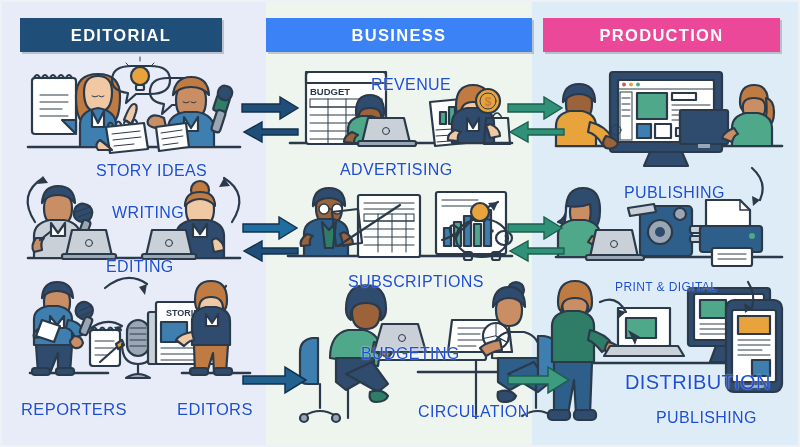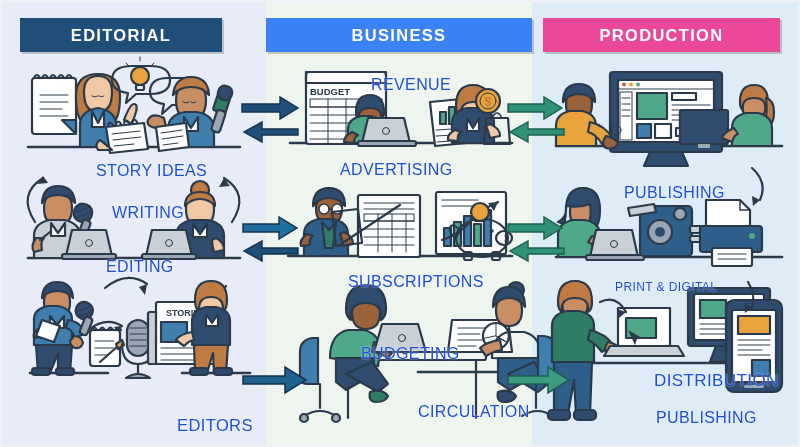--- a/index.html
+++ b/index.html
@@ -659,27 +659,28 @@
   <div class="banner business">
     <span>BUSINESS</span>
   </div>
   <div class="banner production">
     <span>PRODUCTION</span>
   </div>
 
   <div class="lbl" style="left:96px;top:162px;font-size:16px;">STORY IDEAS</div>
   <div class="lbl" style="left:112px;top:204px;font-size:16px;">WRITING</div>
   <div class="lbl" style="left:106px;top:258px;font-size:16px;">EDITING</div>
-  <div class="lbl" style="left:177px;top:400px;font-size:16.5px;margin-top:16px;">EDITORS</div>
+  <div class="lbl" style="left:21px;top:400px;font-size:16.5px;">REPORTERS</div>
+  <div class="lbl" style="left:177px;top:400px;font-size:16.5px;">EDITORS</div>
 
   <div class="lbl" style="left:371px;top:76px;font-size:16px;">REVENUE</div>
   <div class="lbl" style="left:340px;top:161px;font-size:16px;">ADVERTISING</div>
   <div class="lbl" style="left:348px;top:261px;font-size:16px;margin-top:12px;">SUBSCRIPTIONS</div>
   <div class="lbl" style="left:361px;top:301px;font-size:16px;margin-top:44px;">BUDGETING</div>
   <div class="lbl" style="left:418px;top:403px;font-size:16px;">CIRCULATION</div>
 
   <div class="lbl" style="left:624px;top:184px;font-size:16px;">PUBLISHING</div>
   <div class="lbl" style="left:615px;top:262px;font-size:12px;margin-top:18px;">PRINT &amp; DIGITAL</div>
-  <div class="lbl" style="left:654px;top:371px;font-size:17px;">DISTRIBUTION</div>
+  <div class="lbl" style="left:625px;top:371px;font-size:20px;">DISTRIBUTION</div>
   <div class="lbl" style="left:656px;top:409px;font-size:16px;">PUBLISHING</div>
 
   <div class="frame"></div>
 </div>
 
 </body></html>

